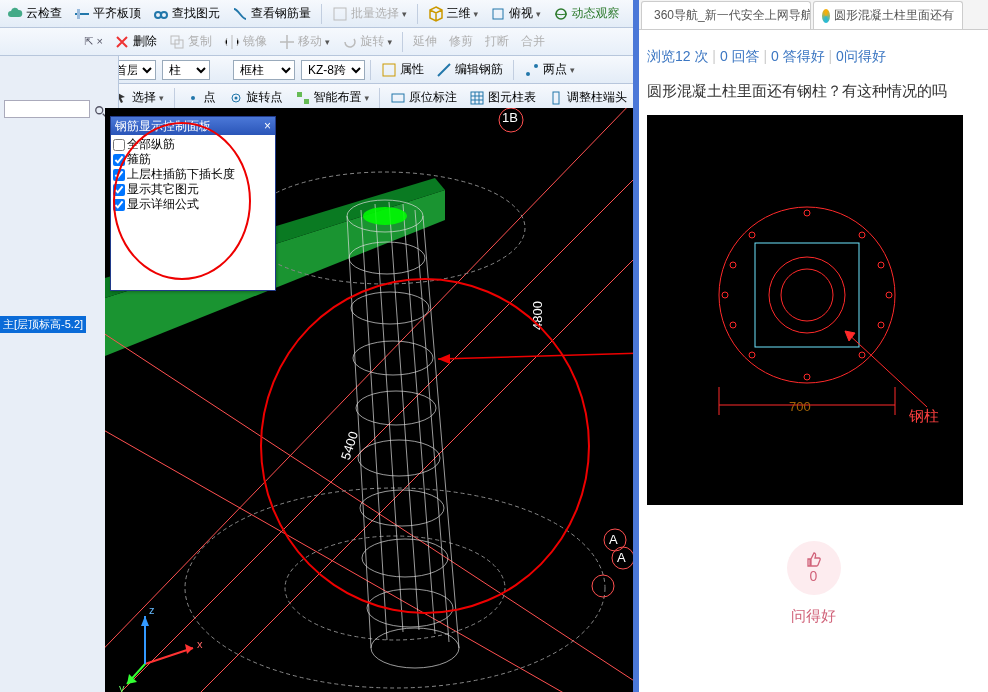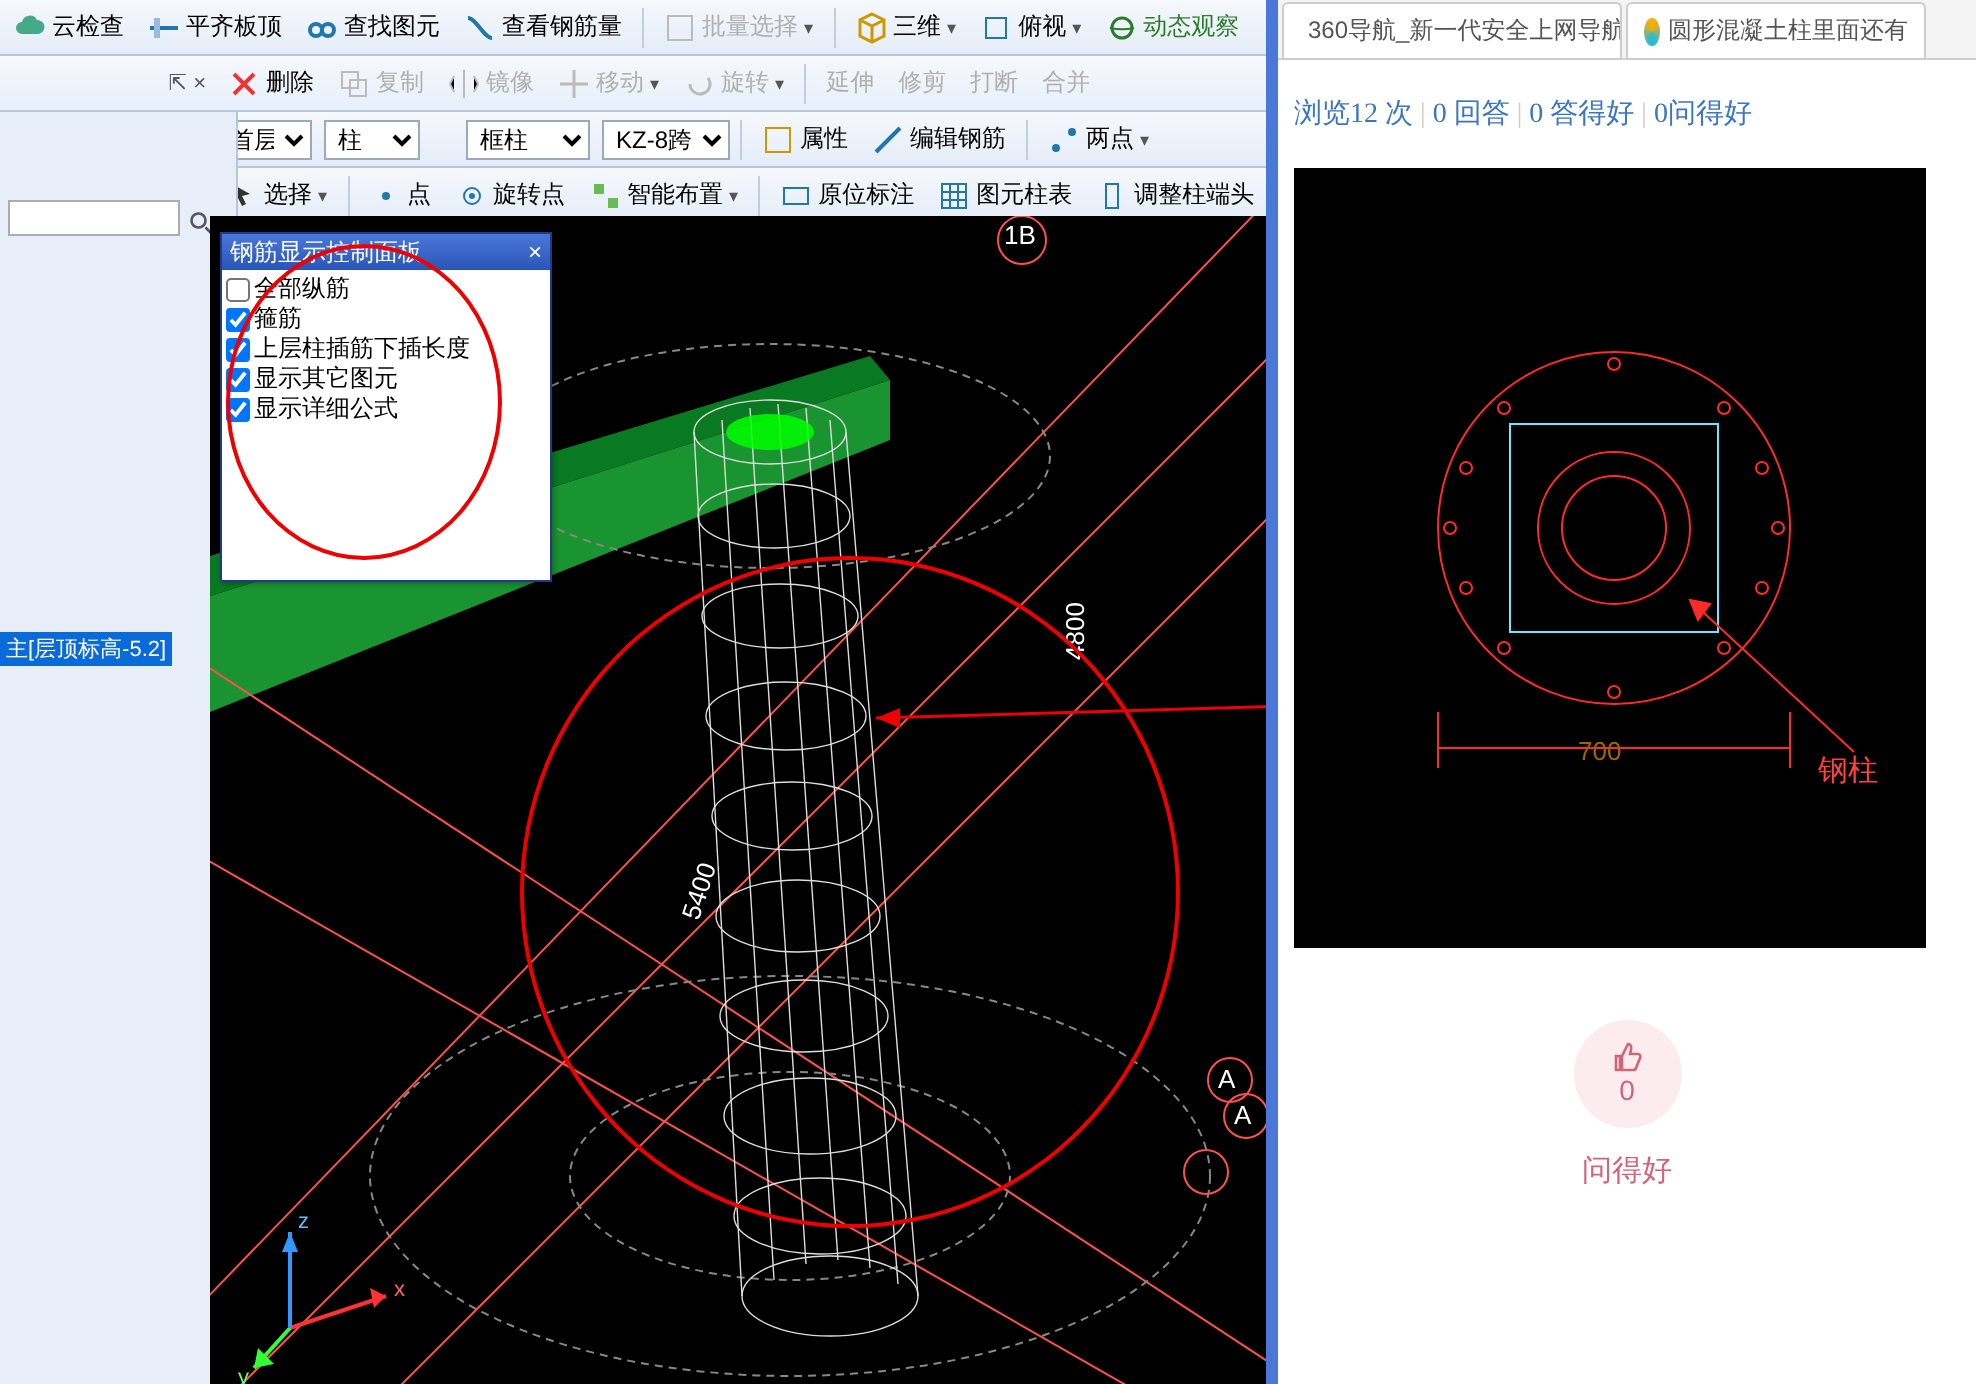--- a/index.html
+++ b/index.html
@@ -44,21 +44,21 @@
 .red-oval2 { position:absolute; left:260px; top:278px; width:330px; height:336px; border:2px solid #e00; border-radius:50%; pointer-events:none; }
 
 
 .splitter { position:absolute; left:633px; top:0; width:6px; height:100%; background:#4b78d8; }
 
 
 .right-pane { position:absolute; left:639px; top:0; right:0; bottom:0; background:#fff; }
 .tabs { height:30px; display:flex; align-items:flex-end; border-bottom:1px solid #ccc; background:#f4f4f4; }
 .tab { height:28px; display:flex; align-items:center; padding:0 8px; font-size:12px; color:#555; border:1px solid #ccc; border-bottom:none; background:#fff; margin-left:2px; border-radius:3px 3px 0 0; max-width:170px; overflow:hidden; white-space:nowrap; }
 .tab .favicon { width:14px; height:14px; margin-right:4px; border-radius:50%; }
-.stats { padding:18px 8px 10px; font-size:14px;font-family:Liberation Serif, serif; }
+.stats { padding:18px 8px 10px; font-size:14px; }
 .stats a { color:#3b76c2; text-decoration:none; }
 .qtitle { padding:6px 8px; font-size:15px; color:#333; font-weight:500; }
 
 .diagram { margin:8px 8px 0; width:316px; height:390px; background:#000; position:relative; }
 .diagram svg { width:100%; height:100%; }
 
 .like-box { text-align:center; margin-top:36px; }
 .like-btn { display:inline-flex; flex-direction:column; align-items:center; justify-content:center; width:54px; height:54px; border-radius:50%; background:#fdecef; color:#d1637a; font-size:14px; }
 .like-txt { margin-top:12px; color:#d1637a; font-size:15px; }
 
@@ -408,20 +408,21 @@
   <div class="stats">
     <a href="#">浏览12 次</a>
     <span style="color:#ccc"> | </span>
     <a href="#">0 回答</a>
     <span style="color:#ccc"> | </span>
     <a href="#">0 答得好</a>
     <span style="color:#ccc"> | </span>
     <a href="#">0问得好</a>
   </div>
 
+  <div class="qtitle">圆形混凝土柱里面还有钢柱？有这种情况的吗</div>
 
   <div class="diagram">
     <svg viewBox="0 0 316 390">
       <g stroke="#ff2a2a" fill="none" stroke-width="1">
         <circle cx="160" cy="180" r="88"></circle>
         <circle cx="160" cy="180" r="38"></circle>
         <circle cx="160" cy="180" r="26"></circle>
 
         <g fill="none">
           <circle cx="160" cy="98" r="3"></circle>

